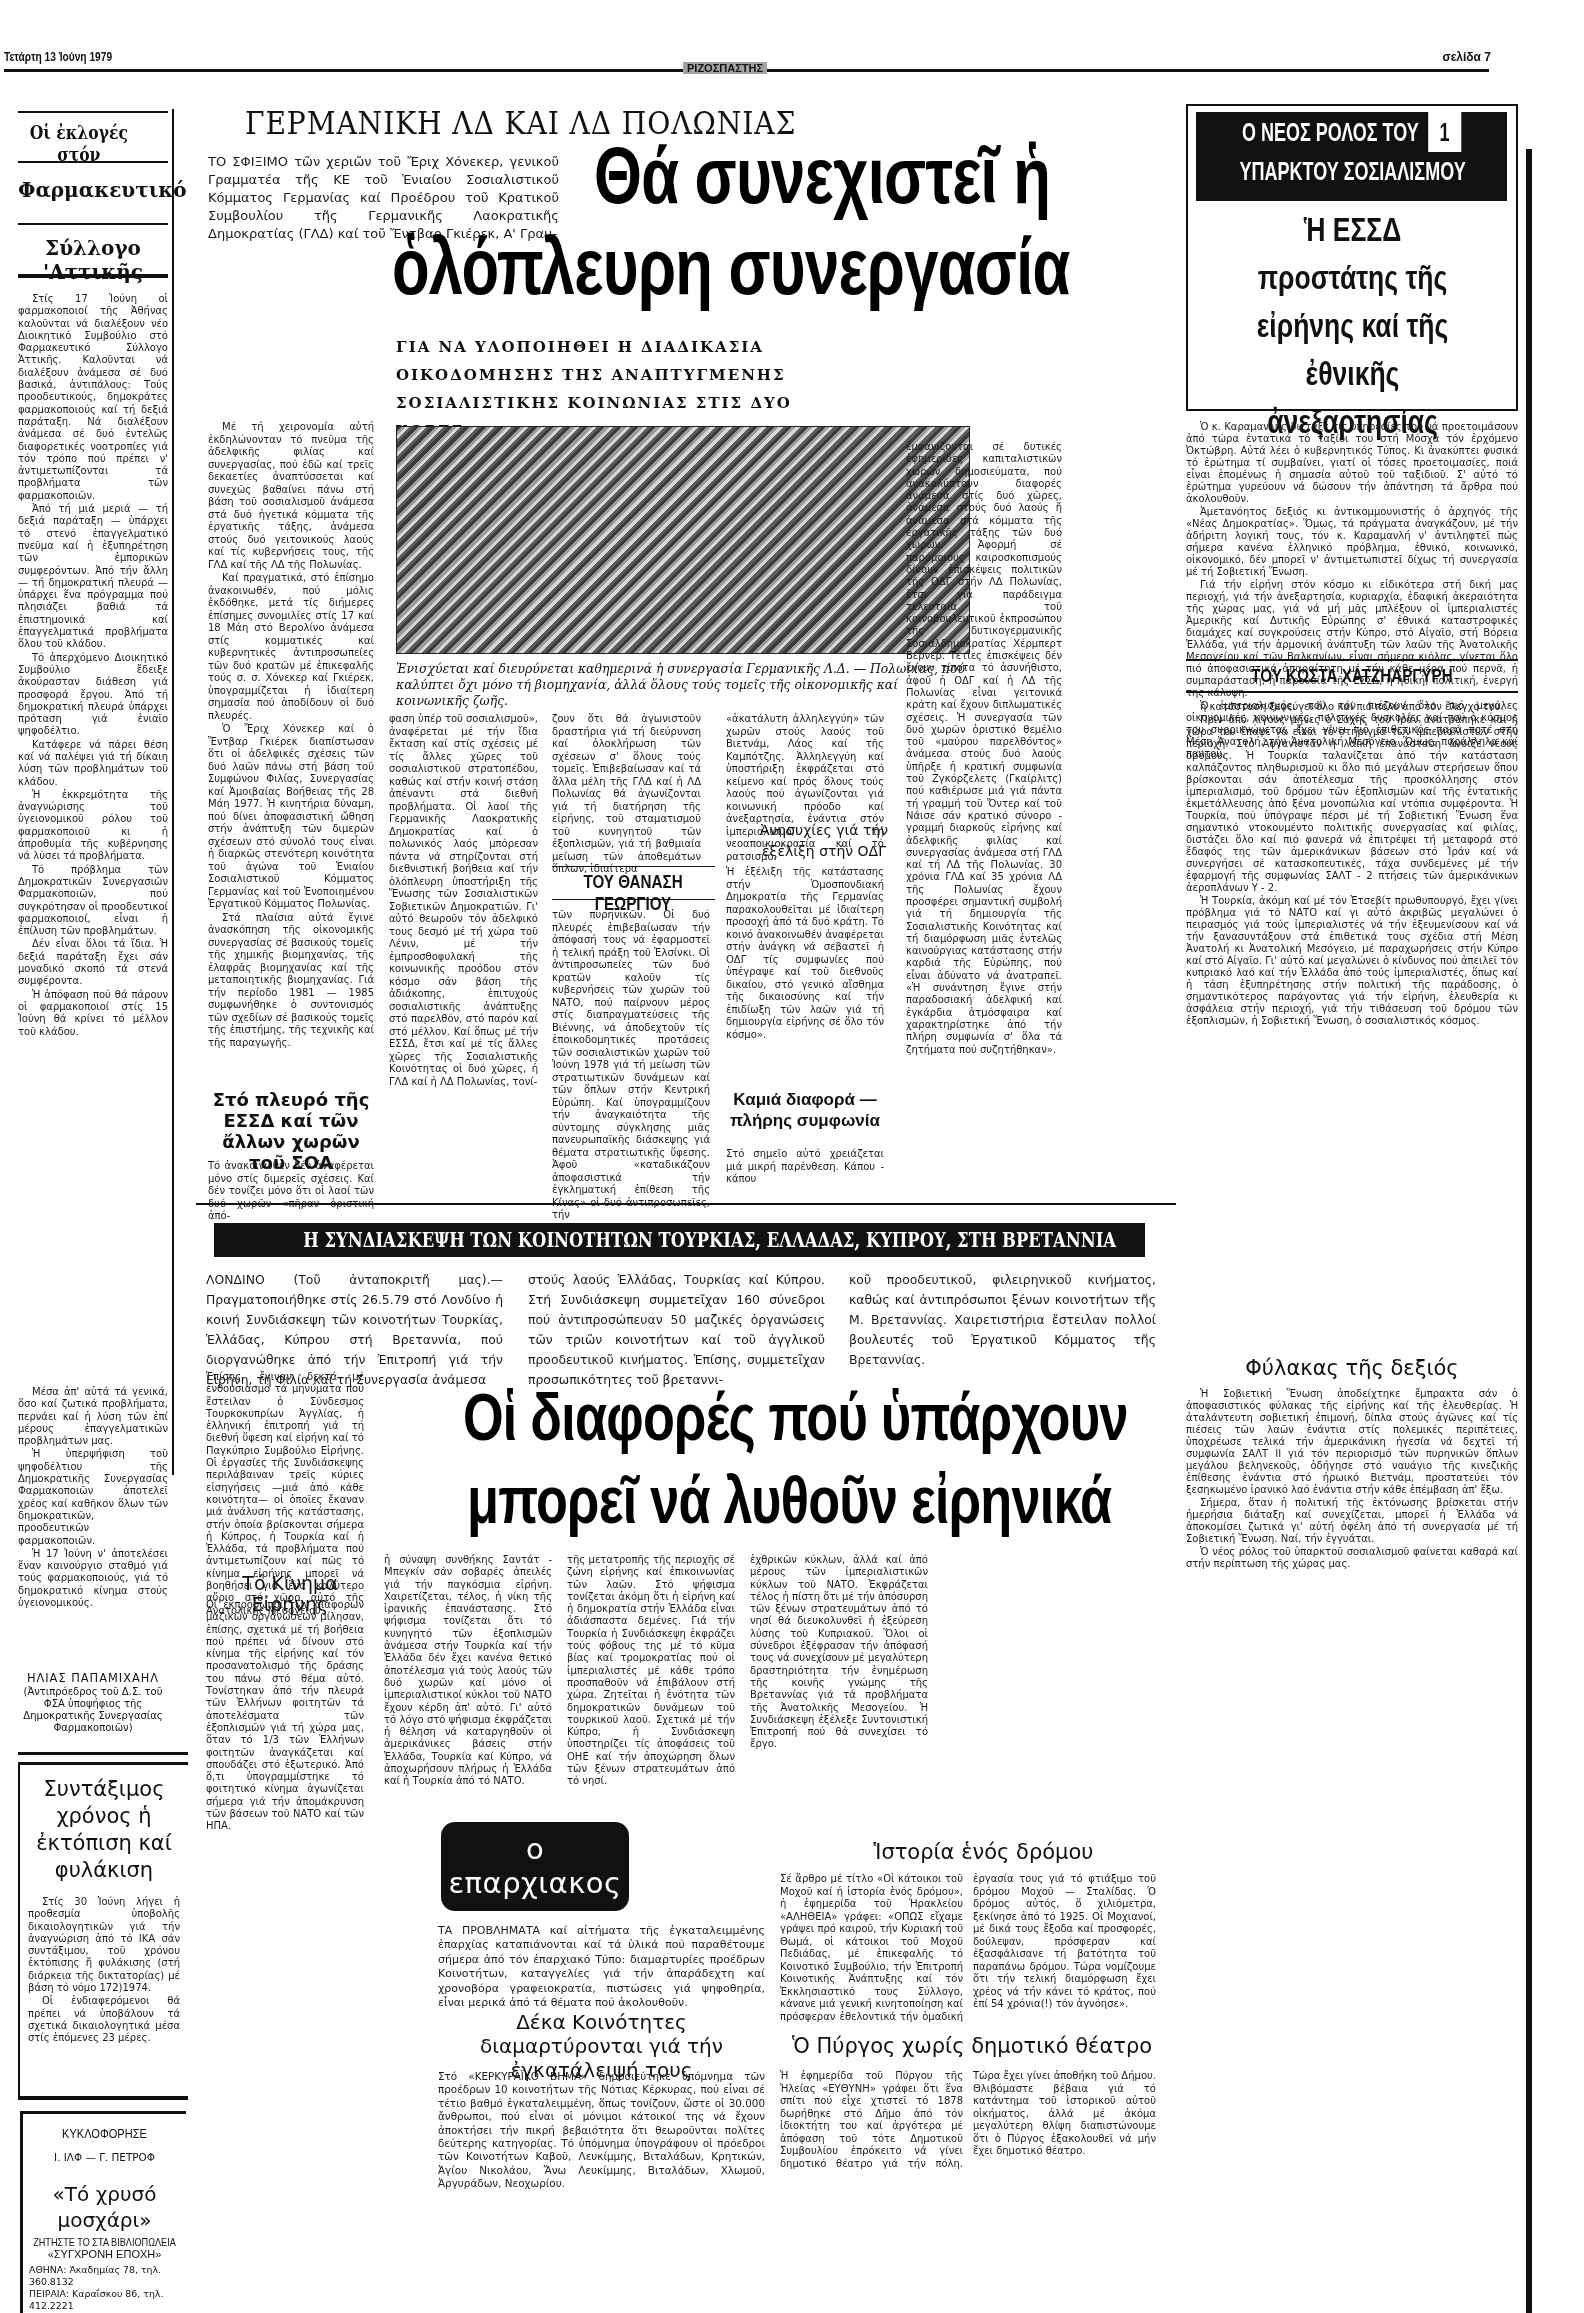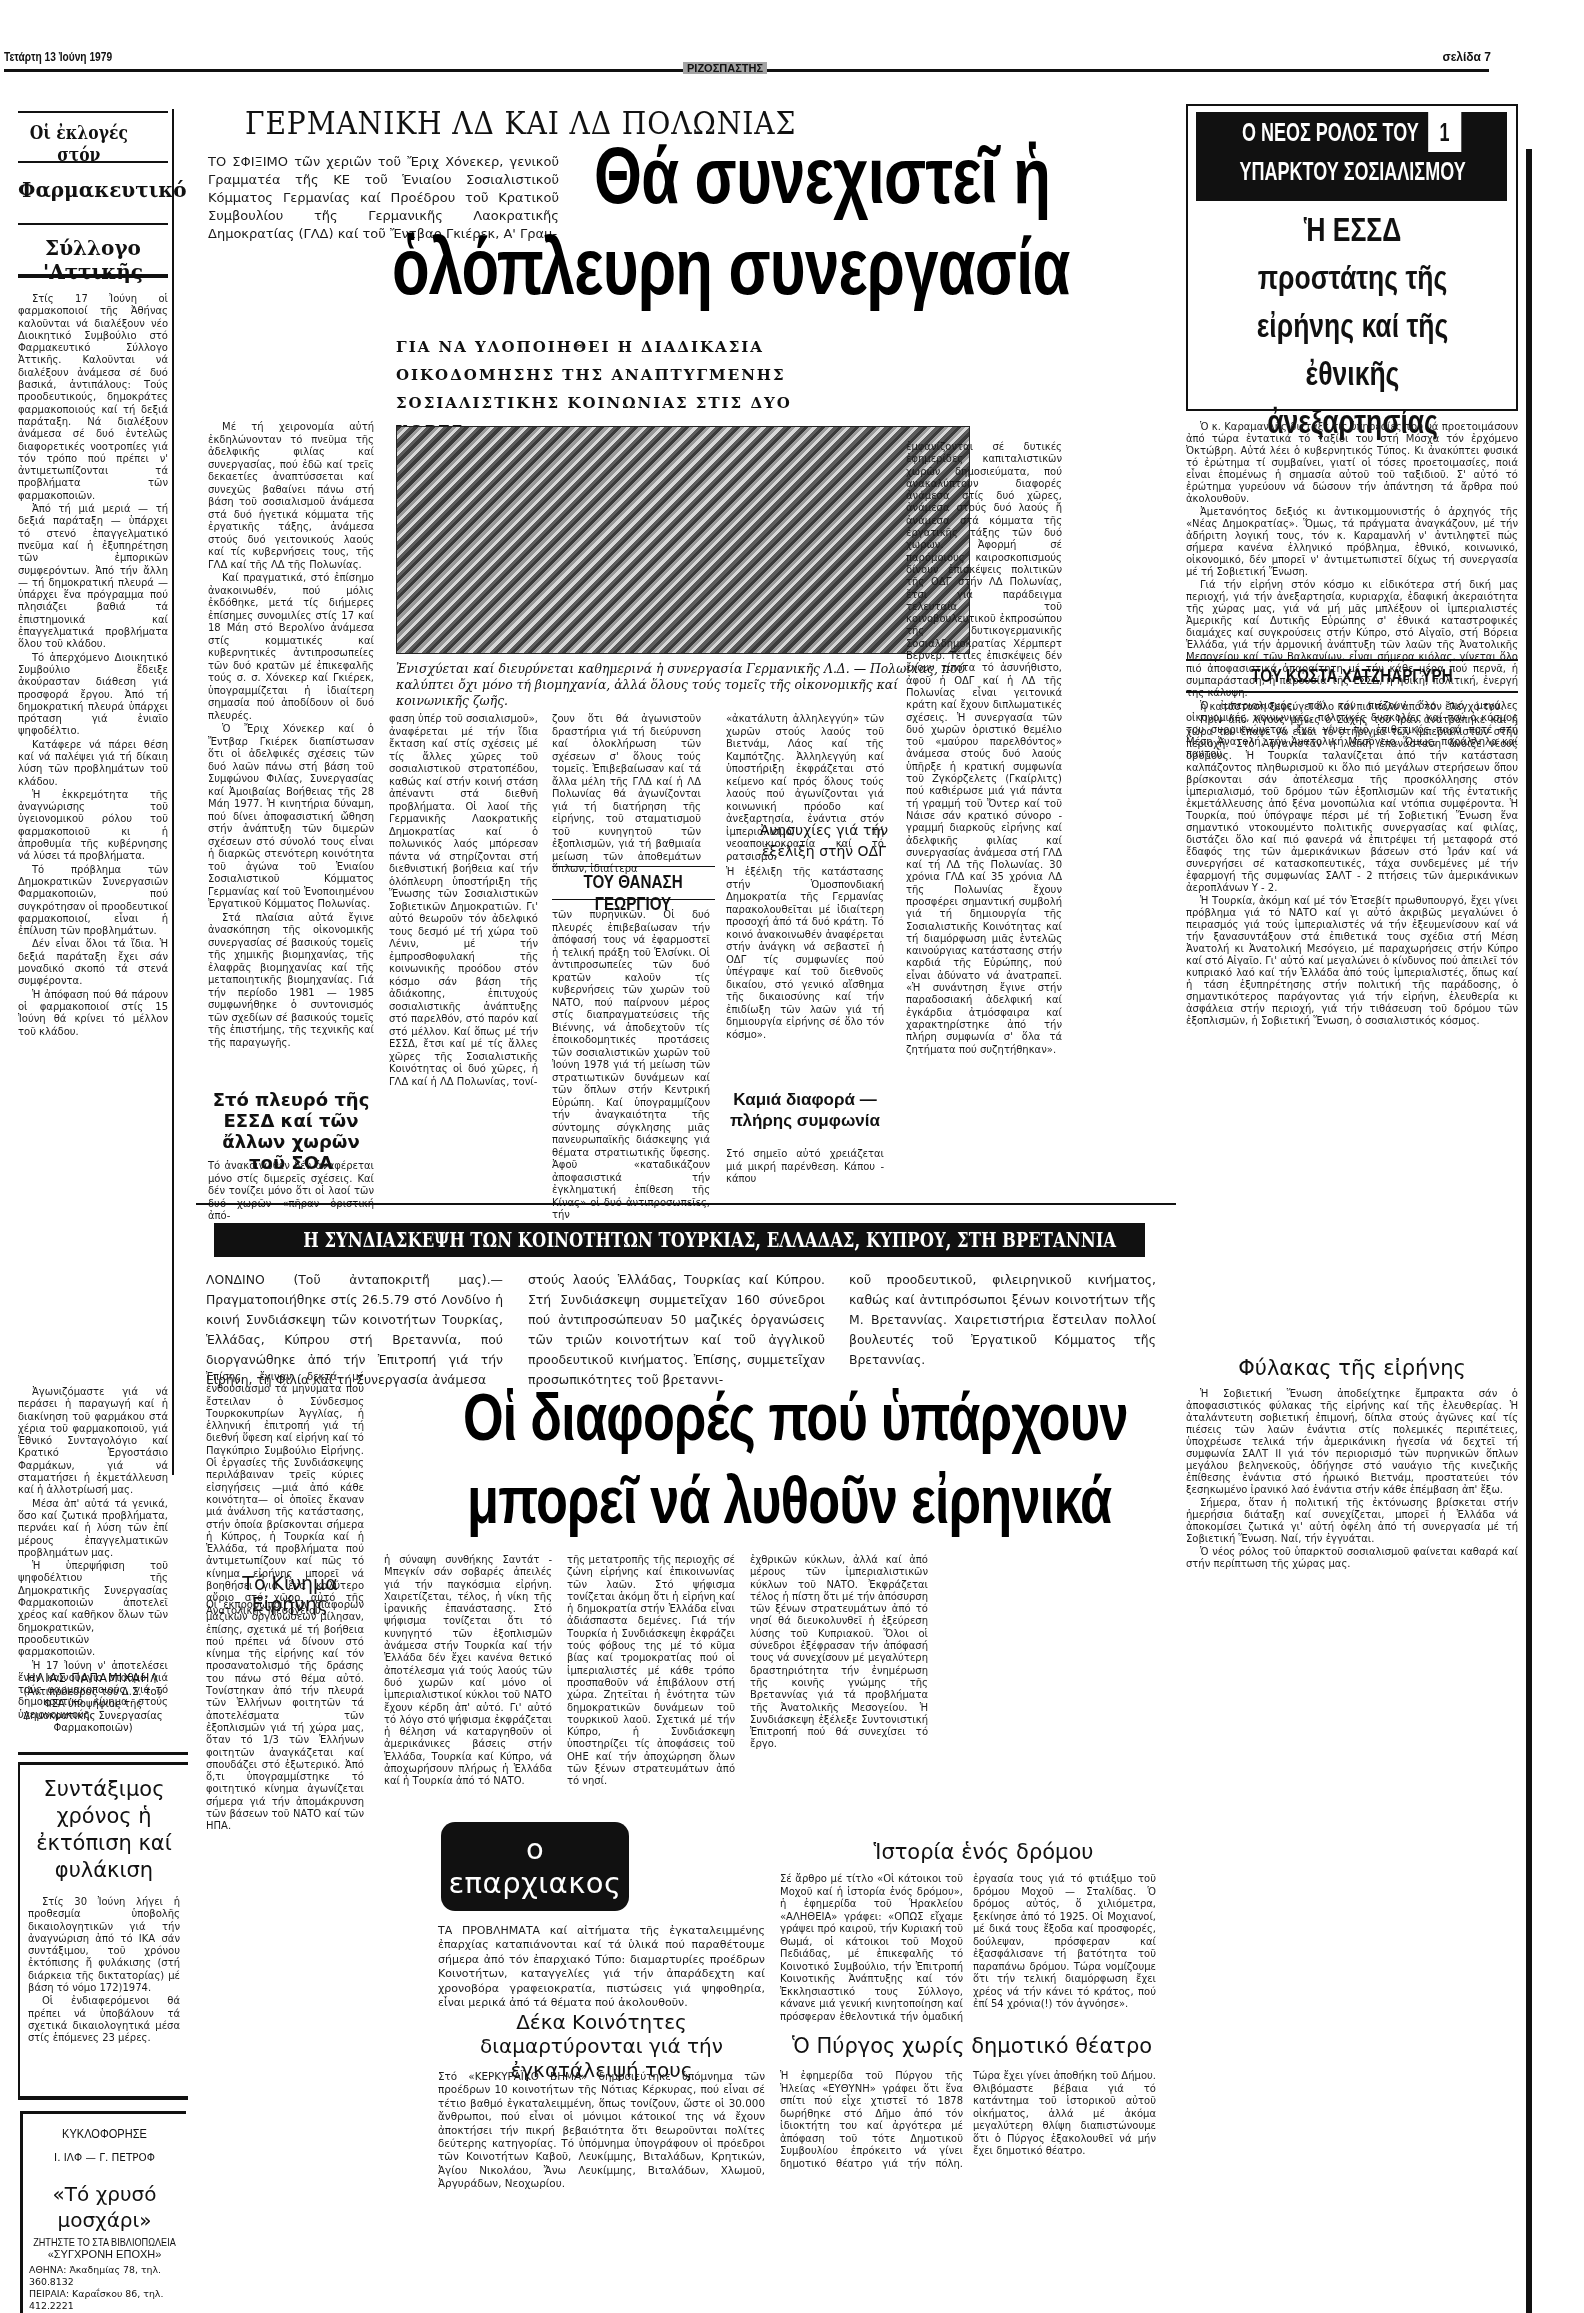--- a/index.html
+++ b/index.html
@@ -49,21 +49,20 @@
     <p>Στίς 17 Ἰούνη οἱ φαρμακοποιοί τῆς Ἀθήνας καλοῦνται νά διαλέξουν νέο Διοικητικό Συμβούλιο στό Φαρμακευτικό Σύλλογο Ἀττικῆς. Καλοῦνται νά διαλέξουν ἀνάμεσα σέ δυό βασικά, ἀντιπάλους: Τούς προοδευτικούς, δημοκράτες φαρμακοποιούς καί τή δεξιά παράταξη. Νά διαλέξουν ἀνάμεσα σέ δυό ἐντελῶς διαφορετικές νοοτροπίες γιά τόν τρόπο πού πρέπει ν' ἀντιμετωπίζονται τά προβλήματα τῶν φαρμακοποιῶν.</p>
     <p>Ἀπό τή μιά μεριά — τή δεξιά παράταξη — ὑπάρχει τό στενό ἐπαγγελματικό πνεῦμα καί ἡ ἐξυπηρέτηση τῶν ἐμπορικῶν συμφερόντων. Ἀπό τήν ἄλλη — τή δημοκρατική πλευρά — ὑπάρχει ἕνα πρόγραμμα πού πλησιάζει βαθιά τά ἐπιστημονικά καί ἐπαγγελματικά προβλήματα ὅλου τοῦ κλάδου.</p>
     <p>Τό ἀπερχόμενο Διοικητικό Συμβούλιο ἔδειξε ἀκούρασταν διάθεση γιά προσφορά ἔργου. Ἀπό τή δημοκρατική πλευρά ὑπάρχει πρόταση γιά ἑνιαῖο ψηφοδέλτιο.</p>
     <p>Κατάφερε νά πάρει θέση καί νά παλέψει γιά τή δίκαιη λύση τῶν προβλημάτων τοῦ κλάδου.</p>
     <p>Ἡ ἐκκρεμότητα τῆς ἀναγνώρισης τοῦ ὑγειονομικοῦ ρόλου τοῦ φαρμακοποιοῦ κι ἡ ἀπροθυμία τῆς κυβέρνησης νά λύσει τά προβλήματα.</p>
     <p>Τό πρόβλημα τῶν Δημοκρατικῶν Συνεργασιῶν Φαρμακοποιῶν, πού συγκρότησαν οἱ προοδευτικοί φαρμακοποιοί, εἶναι ἡ ἐπίλυση τῶν προβλημάτων.</p>
     <p>Δέν εἶναι ὅλοι τά ἴδια. Ἡ δεξιά παράταξη ἔχει σάν μοναδικό σκοπό τά στενά συμφέροντα.</p>
     <p>Ἡ ἀπόφαση πού θά πάρουν οἱ φαρμακοποιοί στίς 15 Ἰούνη θά κρίνει τό μέλλον τοῦ κλάδου.</p>
   </div>
   <div class="txt" style="position:absolute; left:18px; top:1287px; width:150px; font-size:10px; line-height:12.3px;">
-    <p>Ἀγωνιζόμαστε γιά νά περάσει ἡ παραγωγή καί ἡ διακίνηση τοῦ φαρμάκου στά χέρια τοῦ φαρμακοποιοῦ, γιά Ἐθνικό Συνταγολόγιο καί Κρατικό Ἐργοστάσιο Φαρμάκων, γιά νά σταματήσει ἡ ἐκμετάλλευση καί ἡ ἀλλοτρίωσή μας.</p>
     <p>Μέσα ἀπ' αὐτά τά γενικά, ὅσο καί ζωτικά προβλήματα, περνάει καί ἡ λύση τῶν ἐπί μέρους ἐπαγγελματικῶν προβλημάτων μας.</p>
     <p>Ἡ ὑπερψήφιση τοῦ ψηφοδέλτιου τῆς Δημοκρατικῆς Συνεργασίας Φαρμακοποιῶν ἀποτελεῖ χρέος καί καθῆκον ὅλων τῶν δημοκρατικῶν, προοδευτικῶν φαρμακοποιῶν.</p>
     <p>Ἡ 17 Ἰούνη ν' ἀποτελέσει ἕναν καινούργιο σταθμό γιά τούς φαρμακοποιούς, γιά τό δημοκρατικό κίνημα στούς ὑγειονομικούς.</p>
   </div>
   <div style="position:absolute; left:18px; top:1572px; width:150px; text-align:center; font-family:'DejaVu Sans',sans-serif; font-size:11.4px; letter-spacing:1px;">ΗΛΙΑΣ ΠΑΠΑΜΙΧΑΗΛ</div>
   <div style="position:absolute; left:18px; top:1587px; width:150px; text-align:center; font-family:'DejaVu Sans',sans-serif; font-size:10px; line-height:12px;">(Ἀντιπρόεδρος τοῦ Δ.Σ. τοῦ ΦΣΑ ὑποψήφιος τῆς Δημοκρατικῆς Συνεργασίας Φαρμακοποιῶν)</div>
 
   <div class="rule" style="left:18px; top:1653px; width:170px; height:3px;"></div>
   <div class="rule" style="left:18px; top:1663px; width:170px; height:3px;"></div>
   <div style="position:absolute; left:18px; top:1663px; width:170px; height:337px; border-left:2px solid #111;">
@@ -149,21 +148,21 @@
   </div>
   <div class="rule" style="left:10px; top:560px; width:332px; height:2px;"></div>
   <div class="abs byline" style="left:10px; top:566px; width:332px;">ΤΟΥ ΚΩΣΤΑ ΧΑΤΖΗΑΡΓΥΡΗ</div>
   <div class="rule" style="left:10px; top:592px; width:332px; height:2px;"></div>
 
   <div class="abs txt" style="left:10px; top:602px; width:332px; font-size:10px; line-height:12px;">
     <p>ἡ κατάσταση ξεφεύγει ὅλο καί πιό πολύ ἀπό τόν ἔλεγχό του.</p>
     <p>Πρίν ἀπό λίγους μῆνες ὁ Σάχης τοῦ Ἰράν ἀνατράπηκε καί ἡ χώρα του ἔπαψε νά εἶναι τό στήριγμα τῶν ἰμπεριαλιστῶν στήν περιοχή. Στό Ἀφγανιστάν ἡ λαϊκή ἐπανάσταση ἄνοιξε νέους δρόμους. Ἡ Τουρκία ταλανίζεται ἀπό τήν κατάσταση καλπάζοντος πληθωρισμοῦ κι ὅλο πιό μεγάλων στερήσεων ὅπου βρίσκονται σάν ἀποτέλεσμα τῆς προσκόλλησης στόν ἰμπεριαλισμό, τοῦ δρόμου τῶν ἐξοπλισμῶν καί τῆς ἐντατικῆς ἐκμετάλλευσης ἀπό ξένα μονοπώλια καί ντόπια συμφέροντα. Ἡ Τουρκία, πού ὑπόγραψε πέρσι μέ τή Σοβιετική Ἕνωση ἕνα σημαντικό ντοκουμέντο πολιτικῆς συνεργασίας καί φιλίας, διστάζει ὅλο καί πιό φανερά νά ἐπιτρέψει τή μεταφορά στό ἔδαφός της τῶν ἀμερικάνικων βάσεων στό Ἰράν καί νά συνεργήσει σέ κατασκοπευτικές, τάχα συνδεμένες μέ τήν ἐφαρμογή τῆς συμφωνίας ΣΑΛΤ - 2 πτήσεις τῶν ἀμερικάνικων ἀεροπλάνων Υ - 2.</p>
     <p>Ἡ Τουρκία, ἀκόμη καί μέ τόν Ἐτσεβίτ πρωθυπουργό, ἔχει γίνει πρόβλημα γιά τό ΝΑΤΟ καί γι αὐτό ἀκριβῶς μεγαλώνει ὁ πειρασμός γιά τούς ἰμπεριαλιστές νά τήν ἐξευμενίσουν καί νά τήν ξανασυντάξουν στά ἐπιθετικά τους σχέδια στή Μέση Ἀνατολή κι Ἀνατολική Μεσόγειο, μέ παραχωρήσεις στήν Κύπρο καί στό Αἰγαῖο. Γι' αὐτό καί μεγαλώνει ὁ κίνδυνος πού ἀπειλεῖ τόν κυπριακό λαό καί τήν Ἑλλάδα ἀπό τούς ἰμπεριαλιστές, ὅπως καί ἡ τάση ἐξυπηρέτησης στήν πολιτική τῆς παράδοσης, ὁ σημαντικότερος παράγοντας γιά τήν εἰρήνη, ἐλευθερία κι ἀσφάλεια στήν περιοχή, γιά τήν τιθάσευση τοῦ δρόμου τῶν ἐξοπλισμῶν, ἡ Σοβιετική Ἕνωση, ὁ σοσιαλιστικός κόσμος.</p>
   </div>
-  <div class="abs sub-head" style="left:10px; top:1259px; width:332px; font-size:21px;">Φύλακας τῆς εἰρήνης</div>
+  <div class="abs sub-head" style="left:10px; top:1259px; width:332px; font-size:21px;">Φύλακας τῆς δεξιός</div>
   <div class="abs txt" style="left:10px; top:1289px; width:332px; font-size:10px; line-height:12px;">
     <p>Ἡ Σοβιετική Ἕνωση ἀποδείχτηκε ἔμπρακτα σάν ὁ ἀποφασιστικός φύλακας τῆς εἰρήνης καί τῆς ἐλευθερίας. Ἡ ἀταλάντευτη σοβιετική ἐπιμονή, δίπλα στούς ἀγῶνες καί τίς πιέσεις τῶν λαῶν ἐνάντια στίς πολεμικές περιπέτειες, ὑποχρέωσε τελικά τήν ἀμερικάνικη ἡγεσία νά δεχτεῖ τή συμφωνία ΣΑΛΤ ΙΙ γιά τόν περιορισμό τῶν πυρηνικῶν ὅπλων μεγάλου βεληνεκοῦς, ὁδήγησε στό ναυάγιο τῆς κινεζικῆς ἐπίθεσης ἐνάντια στό ἡρωικό Βιετνάμ, προστατεύει τόν ξεσηκωμένο ἰρανικό λαό ἐνάντια στήν κάθε ἐπέμβαση ἀπ' ἔξω.</p>
     <p>Σήμερα, ὅταν ἡ πολιτική τῆς ἐκτόνωσης βρίσκεται στήν ἡμερήσια διάταξη καί συνεχίζεται, μπορεῖ ἡ Ἑλλάδα νά ἀποκομίσει ζωτικά γι' αὐτή ὀφέλη ἀπό τή συνεργασία μέ τή Σοβιετική Ἕνωση. Ναί, τήν ἐγγυάται.</p>
     <p>Ὁ νέος ρόλος τοῦ ὑπαρκτοῦ σοσιαλισμοῦ φαίνεται καθαρά καί στήν περίπτωση τῆς χώρας μας.</p>
   </div>
 </div>
 
 <div class="abs" style="left:186px; top:1193px; width:990px; height:614px;">
   <div class="rule" style="left:10px; top:10px; width:980px; height:2px;"></div>
   <div class="blackbar" style="position:absolute; left:28px; top:30px; width:931px; height:34px; text-align:center; overflow:hidden;">

